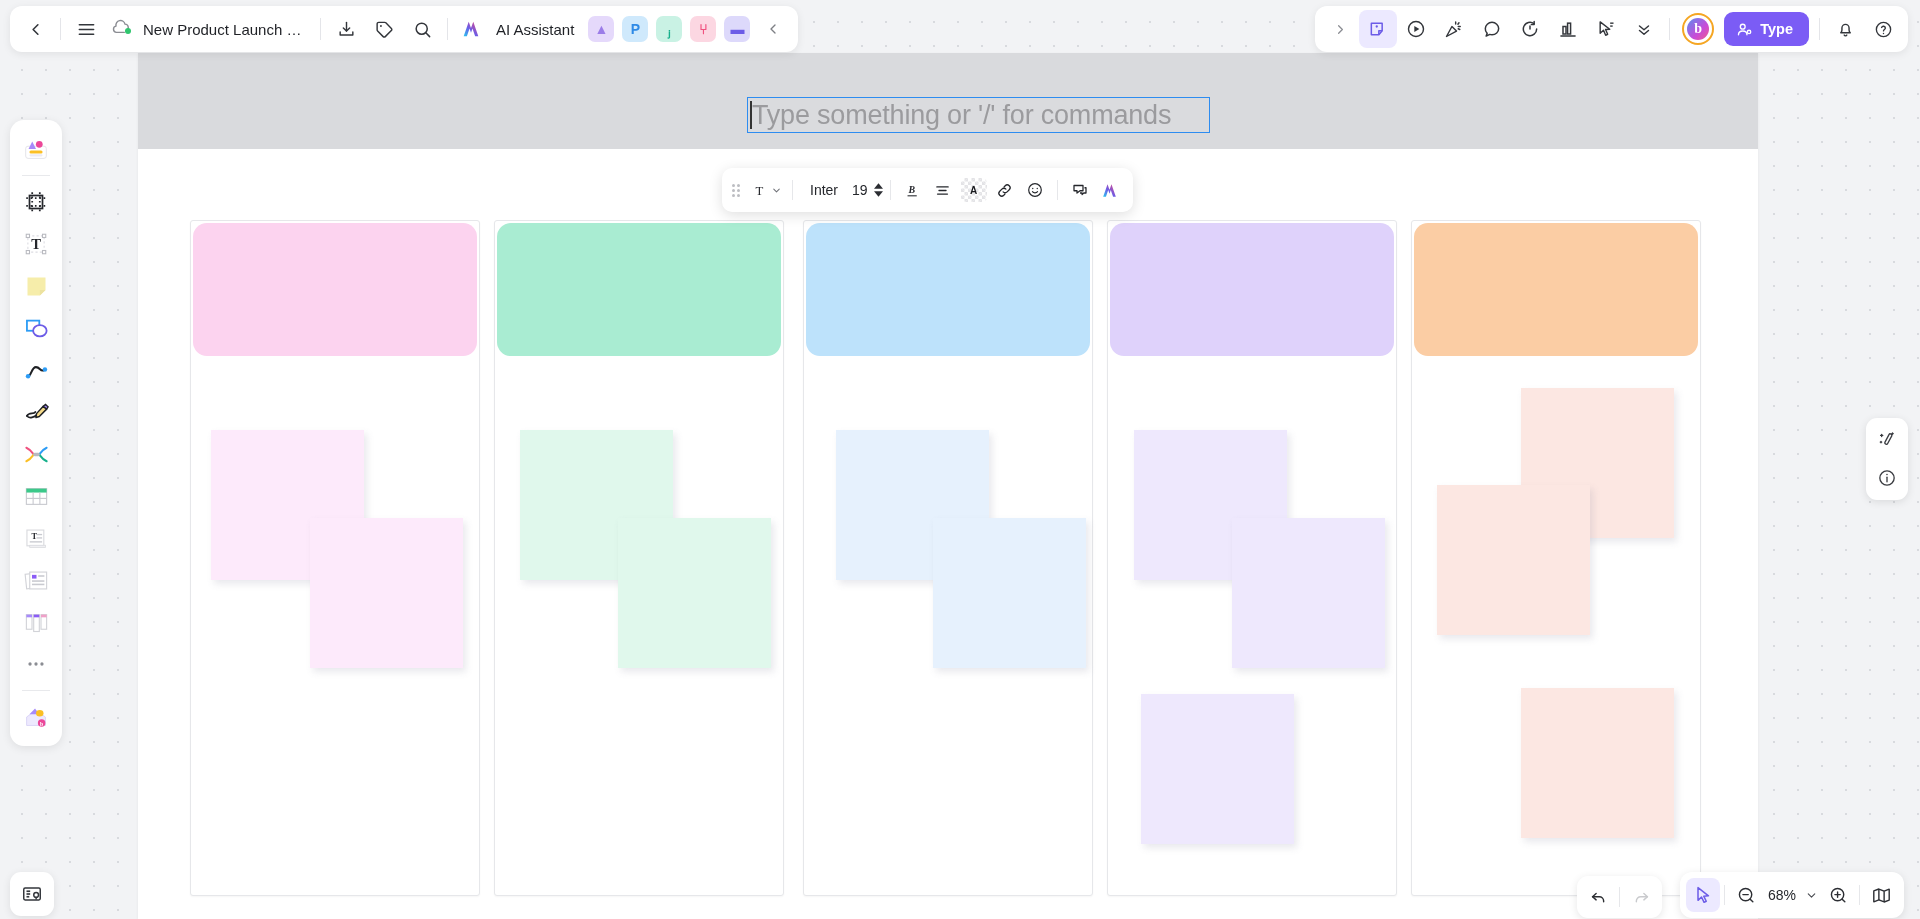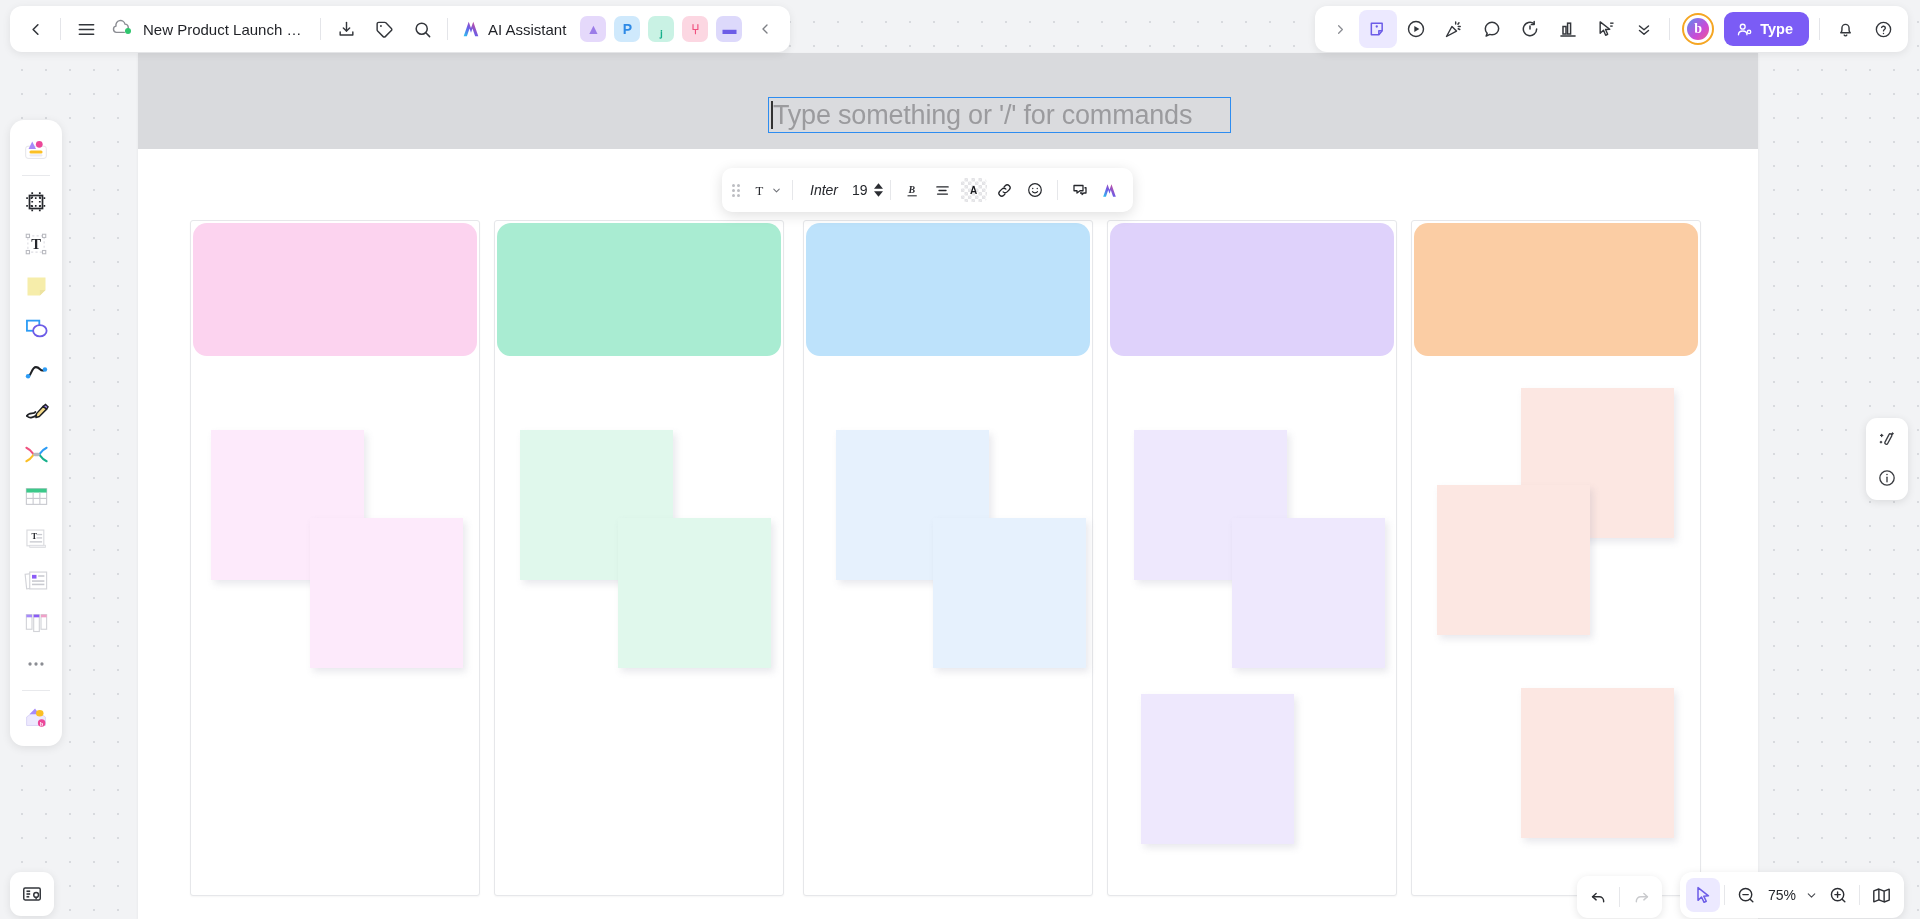--- a/index.html
+++ b/index.html
@@ -29,21 +29,21 @@
     box-shadow: 0 1px 3px rgba(0,0,0,.06);
   }
   .frame-title-band {
     position: absolute;
     left: 138px; top: 53px;
     width: 1620px; height: 96px;
     background: #d9dadd;
   }
   .title-editor {
     position: absolute;
-    left: 768px; top: 97px;
+    left: 747px; top: 97px;
     width: 463px; height: 36px;
     border: 1.5px solid #2d8cf0;
     background: rgba(255,255,255,0.03);
     display: flex; align-items: center;
     padding-left: 2px;
   }
   .title-caret {
     width: 2px; height: 28px; background: #333; flex: none;
   }
   .title-placeholder {
@@ -99,21 +99,21 @@
   .tb-sep {
     width: 1px; height: 22px; background: #e4e5e9; margin: 0 6px; flex: none;
   }
   .doc-title {
     font-size: 15px; color: #1f2126; white-space: nowrap;
     max-width: 175px; overflow: hidden; text-overflow: ellipsis;
     padding: 0 4px; cursor: pointer;
   }
   .cloud-icon { margin-left: 6px; margin-right: 2px; display: flex; }
   .ai-assistant {
-    display: flex; align-items: center; gap: 6px;
+    display: flex; align-items: center; gap: 14px;
     padding: 0 10px 0 6px; height: 34px; border-radius: 8px; cursor: pointer;
   }
   .ai-label { font-size: 15px; color: #1f2126; white-space: nowrap; font-weight: 500; }
   .app-icon {
     width: 26px; height: 26px; border-radius: 7px;
     margin: 0 4px;
     display: flex; align-items: center; justify-content: center;
     cursor: pointer; flex: none;
   }
   .share-btn {
@@ -176,21 +176,21 @@
     display: flex; align-items: center;
     padding: 0 8px;
   }
   .fmt-btn {
     min-width: 30px; height: 30px;
     display: flex; align-items: center; justify-content: center;
     border-radius: 6px; cursor: pointer; color: #25272c;
     padding: 0 3px;
   }
   .fmt-sep { width: 1px; height: 20px; background: #e6e7ea; margin: 0 7px; }
-  .font-name { font-size: 14px; color: #25272c; padding: 0 10px; cursor: pointer; font-style: italic; }
+  .font-name { font-size: 14px; color: #25272c; padding: 0 10px; cursor: pointer; }
   .font-size { font-size: 14px; color: #25272c; padding: 0 4px; cursor: pointer; }
   .stepper { display: flex; flex-direction: column; gap: 2px; cursor: pointer; margin-left: 2px;}
   .drag-dots {
     display: grid; grid-template-columns: 3px 3px; gap: 2px;
     margin-right: 8px; margin-left: 2px; cursor: grab;
   }
   .drag-dots i { width: 3px; height: 3px; background: #bcbdc2; border-radius: 50%; display:block;}
   .text-color-btn {
     width: 26px; height: 24px; border-radius: 5px;
     display:flex; align-items:center; justify-content:center;
@@ -713,21 +713,21 @@
       </svg>
     </div>
     <div class="bsep"></div>
     <div class="bb">
       <svg width="20" height="20" viewBox="0 0 24 24" fill="none" stroke="currentColor" stroke-width="1.7" stroke-linecap="round">
         <circle cx="11.5" cy="11.5" r="7.4"></circle>
           <line x1="8.3" y1="11.5" x2="14.7" y2="11.5"></line>
           <line x1="17" y1="17" x2="20.2" y2="20.2"></line>
       </svg>
     </div>
-    <div class="zoom-label">75%</div>
+    <div class="zoom-label">68%</div>
     <div class="bb" style="width:20px;">
       <svg width="13" height="13" viewBox="0 0 24 24" fill="none" stroke="#4a4c52" stroke-width="2.1" stroke-linecap="round" stroke-linejoin="round">
           <polyline points="6 9 12 15 18 9"></polyline>
         </svg>
     </div>
     <div class="bb">
       <svg width="20" height="20" viewBox="0 0 24 24" fill="none" stroke="currentColor" stroke-width="1.7" stroke-linecap="round">
         <circle cx="11.5" cy="11.5" r="7.4"></circle>
           <line x1="8.3" y1="11.5" x2="14.7" y2="11.5"></line>
           <line x1="11.5" y1="8.3" x2="11.5" y2="14.7"></line>

